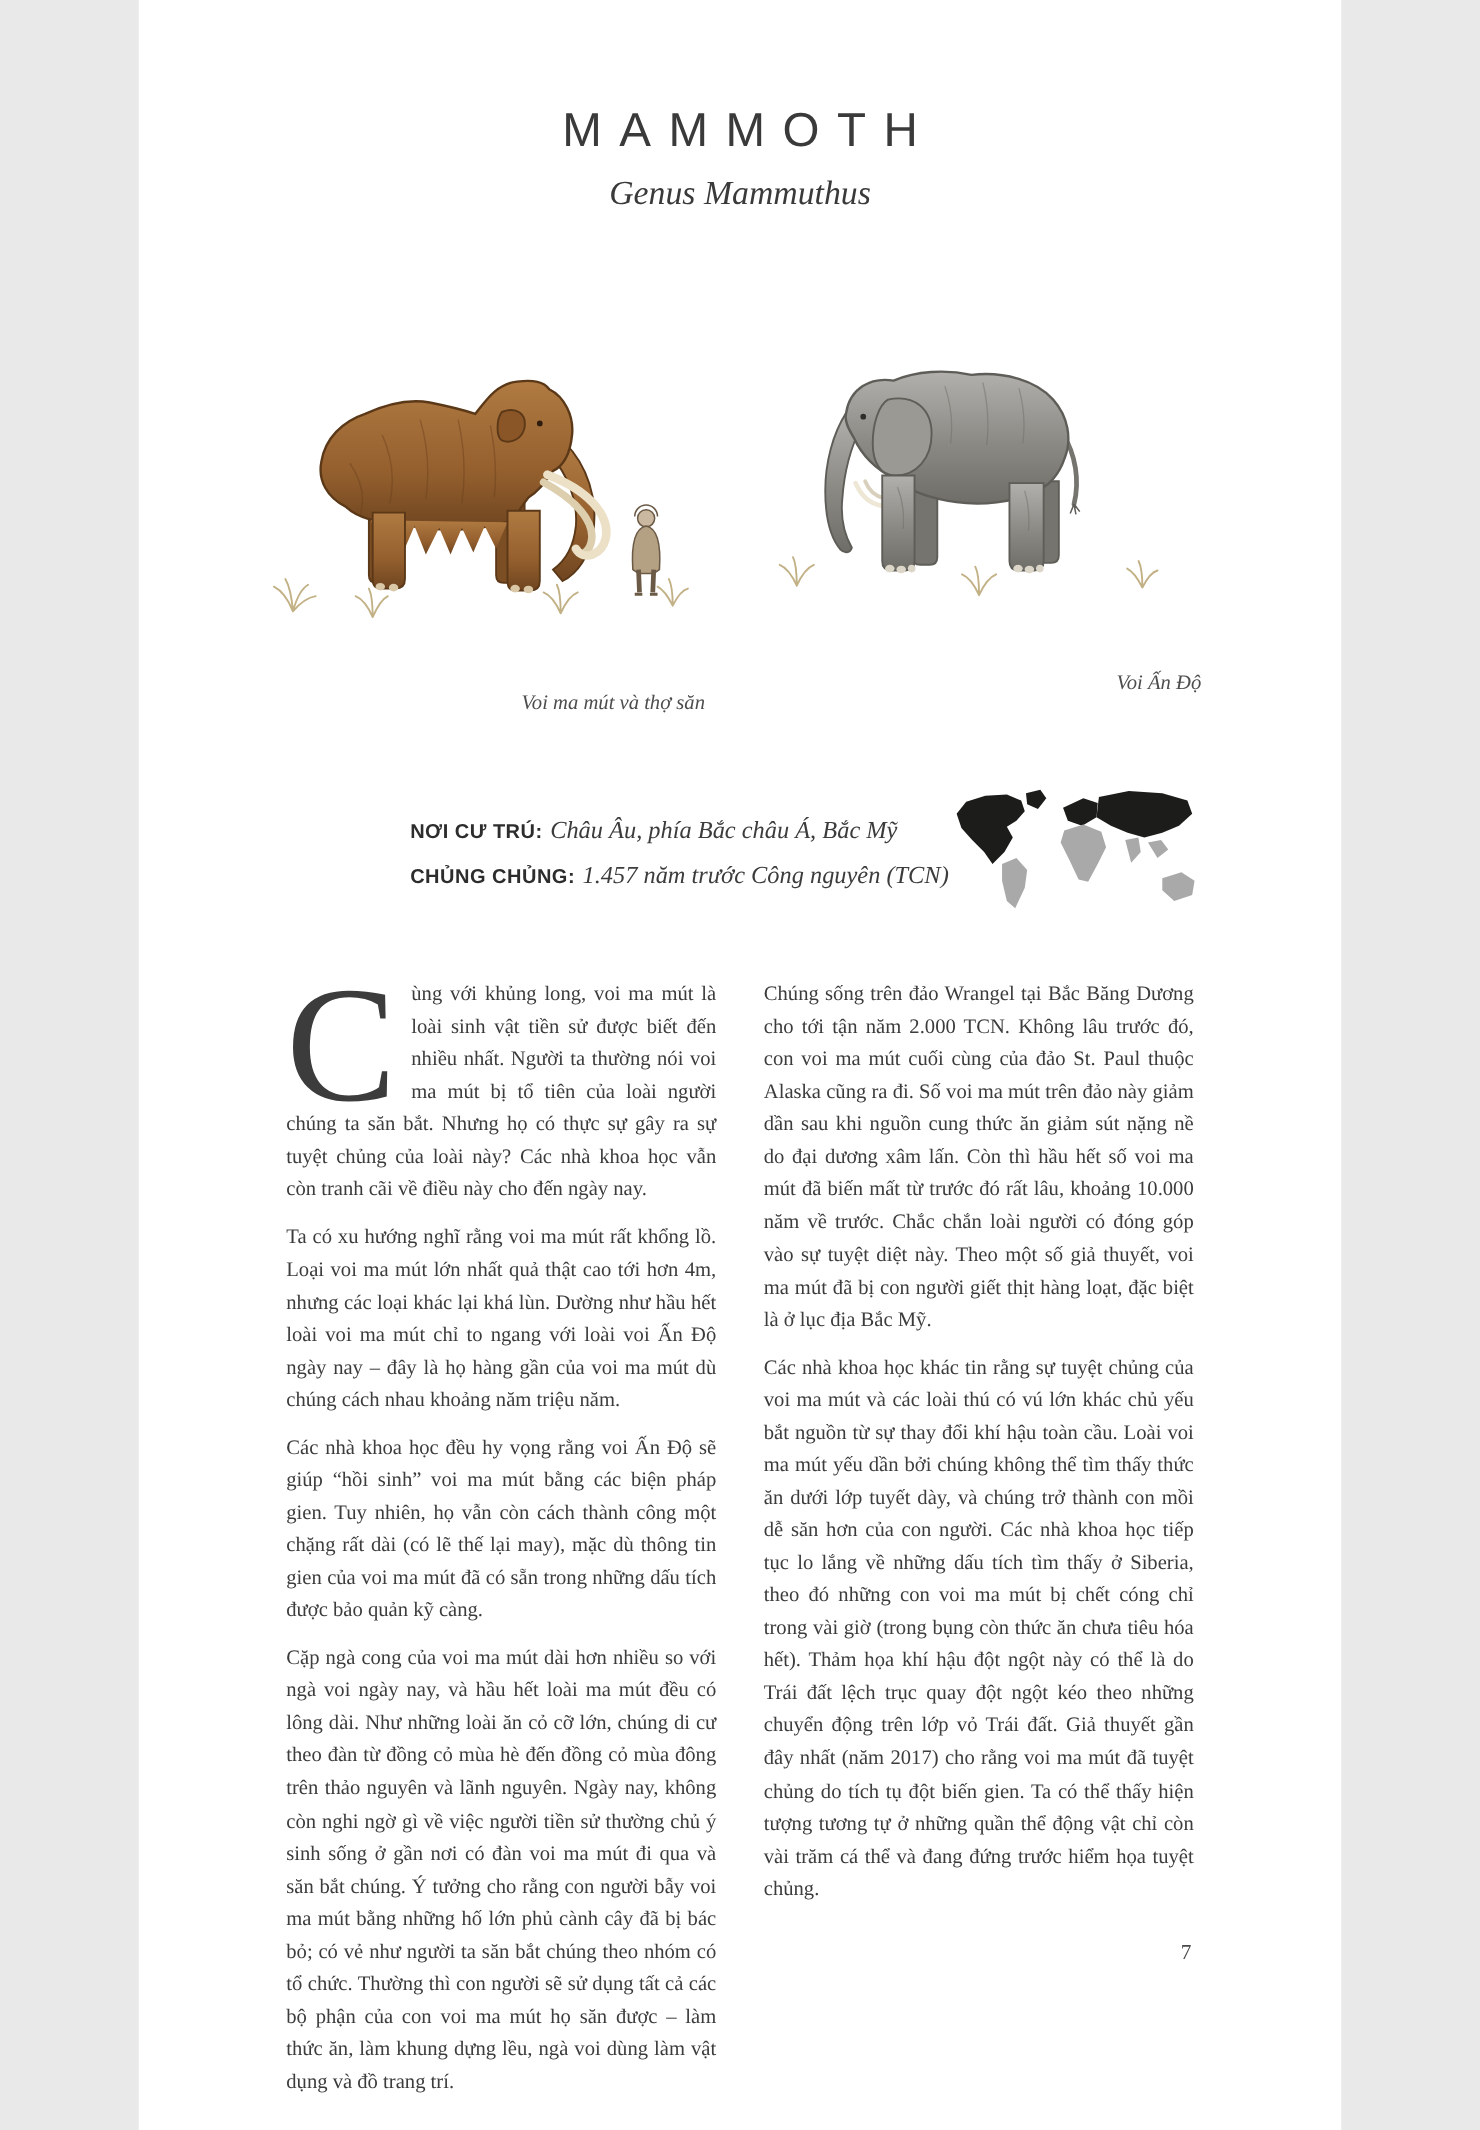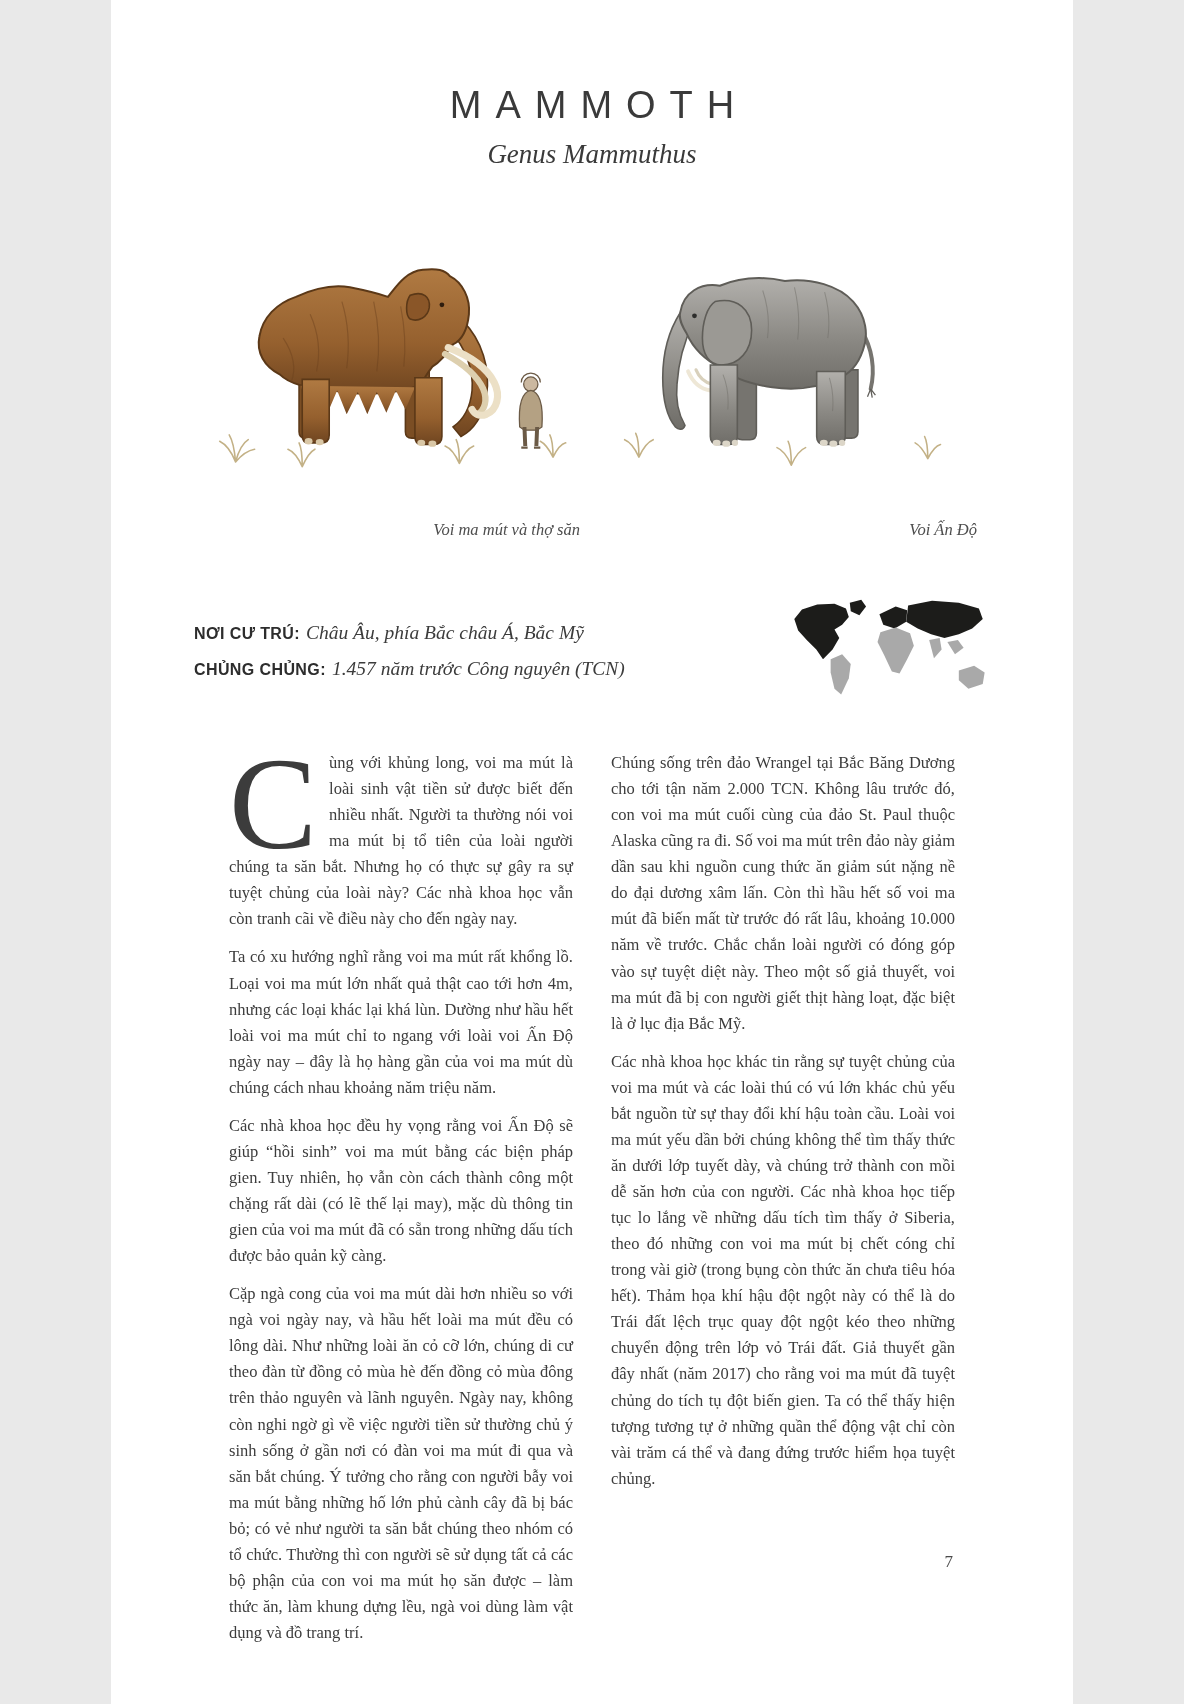--- a/index.html
+++ b/index.html
@@ -17,21 +17,21 @@
   .subtitle {
     margin:12px 0 16px; font-style:italic; font-weight:400;
     font-size:27px; color:#3a3a3a;
   }
   
   .figures { display:flex; justify-content:center; align-items:flex-end; gap:24px; padding:0 96px; margin-top:26px; }
   .figure { flex:1; text-align:center; }
   .illus { width:100%; height:308px; display:block; }
   .caption { margin-top:16px; font-style:italic; font-size:16.5px; color:#4d4d4d;text-align:right; }
   
-  .info-row { display:flex; justify-content:space-between; align-items:center; padding:0 83px; margin-top:56px; }
+  .info-row { display:flex; justify-content:flex-end; align-items:center; padding:0 112px; margin-top:56px; }
   .fact { line-height:35px; }
   .fact-label { font-family:"Liberation Sans", sans-serif; font-weight:700; font-size:16px; letter-spacing:0.4px; color:#2d2d2d; }
   .fact-value { font-style:italic; font-size:19.5px; color:#3c3c3c; margin-left:6px; }
   .map { width:202px; height:110px; }
   
   .columns { display:flex; gap:38px; padding:0 118px; margin-top:44px; }
   .col { flex:1; font-size:16.5px; line-height:1.58; text-align:justify; }
   .col p { margin:0 0 12px; }
   .dropcap {
     float:left; font-size:132px; line-height:100px;
@@ -113,21 +113,21 @@
           <circle cx="408" cy="208" r="9" fill="#cbb8a0"></circle>
           <path d="M396,206 a12,12 0 0 1 24,0" fill="none"></path>
           <path d="M394,262 C 392,232 398,218 408,216 C 418,218 424,232 422,262 L 416,266 L 400,266 Z" fill="#b4a183"></path>
           <path d="M400,262 l1,24 M416,262 l-1,24" stroke-width="5" stroke="#6b5a46"></path>
           <path d="M396,288 h8 M412,288 h8" stroke-width="3"></path>
         </g>
       </svg>
       <figcaption class="caption">Voi ma mút và thợ săn</figcaption>
     </figure>
 
-    <figure class="figure" style="margin:0">
+    <figure class="figure" style="margin:16px">
       <svg class="illus" viewBox="0 0 470 330" aria-hidden="true">
         <defs>
           <linearGradient id="eleG" x1="0" y1="0" x2="0" y2="1">
             <stop offset="0" stop-color="#b2b0ac"></stop>
             <stop offset="0.55" stop-color="#8b8984"></stop>
             <stop offset="1" stop-color="#6f6d68"></stop>
           </linearGradient>
         </defs>
         <g stroke="#c3b186" stroke-width="2" fill="none" stroke-linecap="round">
           <path d="M44,300 q-8,-18 -18,-22 M44,300 q0,-22 -4,-30 M44,300 q8,-18 18,-22"></path>

